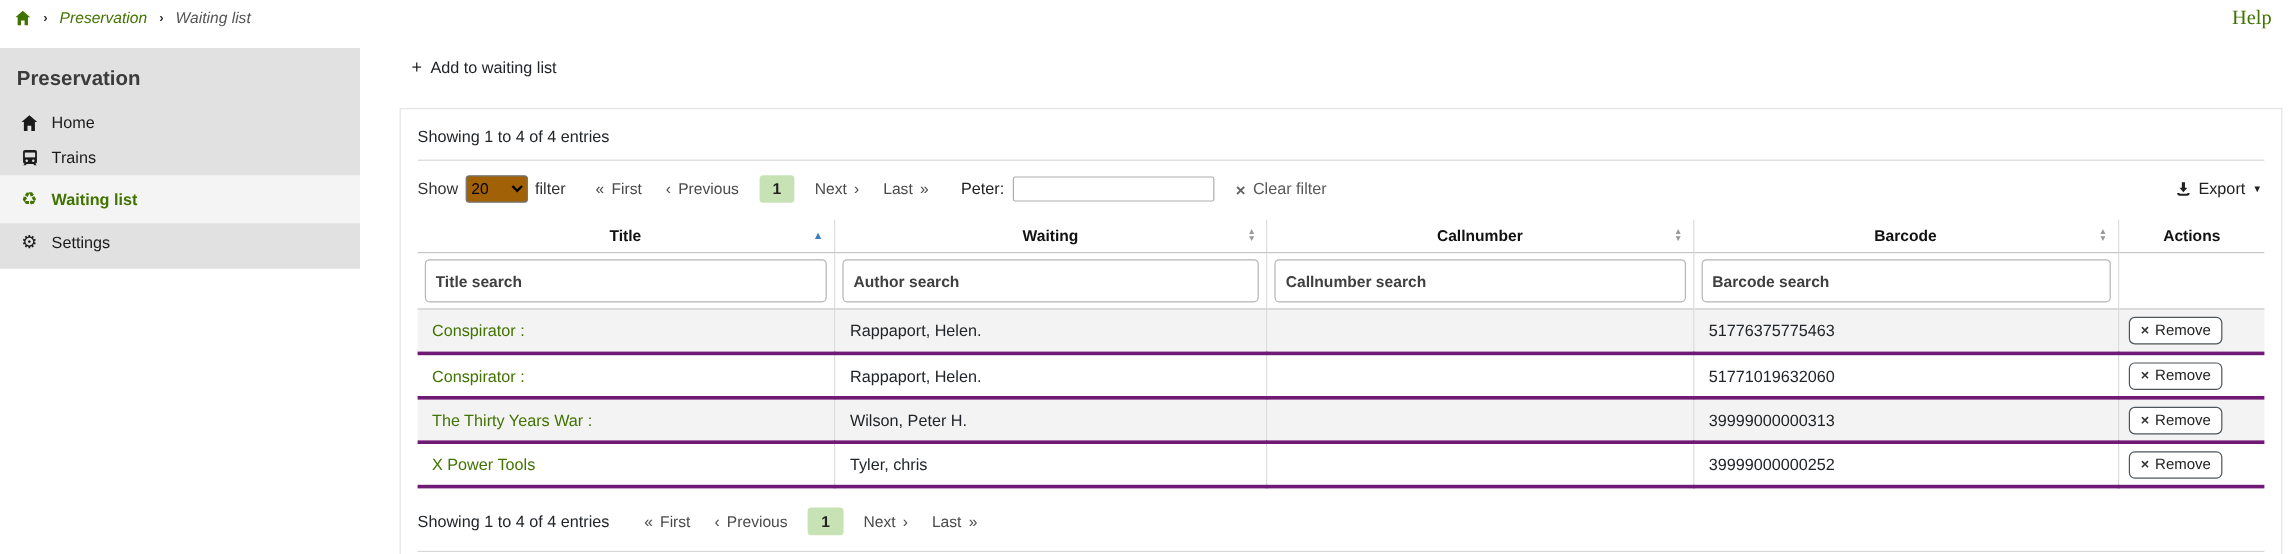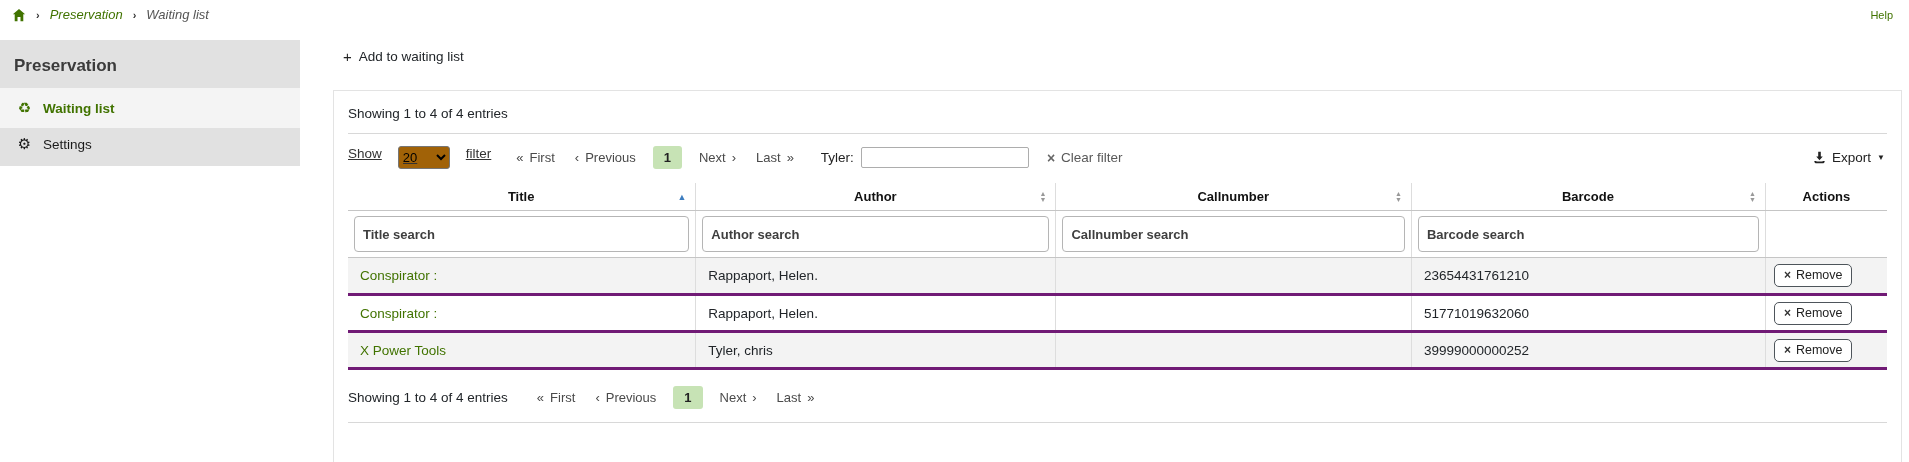--- a/index.html
+++ b/index.html
@@ -7,21 +7,21 @@
     font-family:"Liberation Sans","DejaVu Sans",sans-serif; }
   a { text-decoration:none; }
 
   
   .topbar { height:27px; display:flex; align-items:center; justify-content:space-between; padding:2px 16px 0 12px; }
   .breadcrumb { display:flex; align-items:center; gap:10px; font-size:13px; font-style:italic; }
   .crumb-home svg { display:block; }
   .crumb-sep { font-style:normal; font-weight:700; color:#333; font-size:11px; }
   .crumb-link { color:#417300; cursor:pointer; }
   .crumb-current { color:#555; }
-  .help-link { color:#417300; font-size:11px; cursor:pointer; }
+  .help-link { color:#417300; font-size:17px; cursor:pointer;font-family:Liberation Serif, serif; }
 
   
   .layout { display:flex; align-items:flex-start; }
 
   
   .sidebar { width:300px; flex-shrink:0; background:#e1e1e1; margin-top:13px; padding-bottom:6px; }
   .sidebar-title { margin:0; padding:16px 14px 12px; font-size:17px; font-weight:700; color:#3b3b3b; }
   .side-item { display:flex; align-items:center; gap:10px; padding:7px 14px 7px 16px; font-size:13.5px; color:#1a1a1a; cursor:pointer; }
   .side-item .s-icon { width:17px; text-align:center; display:inline-flex; justify-content:center; }
   .side-item.active { background:#f4f4f4; padding-top:11px; padding-bottom:11px; color:#417300; font-weight:700; }
@@ -33,21 +33,21 @@
   .toolbar-btn { display:flex; width:max-content; align-items:center; gap:7px; padding:8px 6px 18px 10px;
     color:#212529; font-size:13.5px; cursor:pointer; }
   .plus-ico { font-size:15px; color:#222; }
 
   .panel { margin-top:7px; background:#fff; border:1px solid #e3e3e3; padding:13px 14px 60px; }
   .dt-info { font-size:13.5px; color:#212529; padding:2px 0 12px; }
   .divider { border-top:1px solid #d8d8d8; height:0; }
 
   
   .controls { display:flex; align-items:center; margin:12px 0 14px; font-size:13.5px; color:#333; }
-  .show-wrap { display:flex; gap:16px;text-decoration:underline; }
+  .show-wrap { display:flex; align-items:center; gap:6px; }
   .page-size { height:23px; width:52px; font-size:13px; border:1px solid #767676; border-radius:3px; background:#a16207; font-family:inherit; }
   .pager { display:flex; align-items:center; gap:2px; margin-left:16px; }
   .pager-btn { display:flex; align-items:center; gap:6px; padding:4px 9px; font-size:13px; color:#4a4a4a; cursor:pointer; }
   .pg-ico { font-size:13px; color:#4a4a4a; }
   .page-current { background:#c7e3b5; border-radius:3px; padding:4px 11px; font-size:13px; font-weight:700; color:#222; margin:0 6px; }
   .search-label { margin-left:18px; margin-right:7px; color:#222; }
   .global-search { width:168px; height:21px; border:1px solid #adadad; border-radius:2px; font-family:inherit; font-size:13px; padding:0 5px; }
   .clear-filter { display:flex; align-items:center; gap:6px; margin-left:18px; color:#595959; font-size:13.5px; cursor:pointer; }
   .x-ico { color:#666; font-weight:700; font-size:14px; line-height:1; }
   .export-btn { margin-left:auto; display:flex; align-items:center; gap:6px; color:#222; font-size:13.5px; cursor:pointer; padding-right:2px; }
@@ -95,20 +95,39 @@
     <span class="crumb-current">Waiting list</span>
   </div>
   <a class="help-link">Help</a>
 </div>
 
 <div class="layout">
 
   <aside class="sidebar">
     <h2 class="sidebar-title">Preservation</h2>
     <nav>
+      <div class="side-item">
+        <span class="s-icon">
+          <svg width="15" height="15" viewBox="0 0 16 16">
+              <path fill="#1a1a1a" d="M8 1l7 6.2h-2.1V15H9.7v-4.6H6.3V15H3.1V7.2H1z"></path>
+            </svg>
+        </span>
+        <span>Home</span>
+      </div>
+      <div class="side-item">
+        <span class="s-icon">
+          <svg width="14" height="15" viewBox="0 0 16 16">
+            <path fill="#1a1a1a" d="M3.3.5h9.4c1.1 0 1.9.8 1.9 1.9v9.4c0 1-.7 1.7-1.6 1.9l1.5 1.5h-2.3L11 14H5l-1.2 1.2H1.5L3 13.7c-.9-.2-1.6-.9-1.6-1.9V2.4C1.4 1.3 2.2.5 3.3.5z"></path>
+            <rect x="3.1" y="3" width="9.8" height="4.6" fill="#e1e1e1"></rect>
+            <circle cx="4.9" cy="10.8" r="1.2" fill="#e1e1e1"></circle>
+            <circle cx="11.1" cy="10.8" r="1.2" fill="#e1e1e1"></circle>
+          </svg>
+        </span>
+        <span>Trains</span>
+      </div>
       <div class="side-item active">
         <span class="s-icon glyph-green">♻</span>
         <span>Waiting list</span>
       </div>
       <div class="side-item">
         <span class="s-icon glyph-dark">⚙</span>
         <span>Settings</span>
       </div>
     </nav>
   </aside>
@@ -143,21 +162,21 @@
           <span class="page-current">1</span>
           <span class="pager-btn">
             <span>Next</span>
             <span class="pg-ico">›</span>
           </span>
           <span class="pager-btn">
             <span>Last</span>
             <span class="pg-ico">»</span>
           </span>
         </div>
-        <span class="search-label">Tyler:</span>
+        <span class="search-label">Peter:</span>
         <input class="global-search" value="" style="">
         <span class="clear-filter">
           <span class="x-ico">×</span>
           <span>Clear filter</span>
         </span>
         <div class="export-btn">
           <span>
             <svg width="13" height="13" viewBox="0 0 16 16" fill="#222">
               <path d="M6.4 1h3.2v5.8H12L8 11.4 4 6.8h2.4z"></path>
               <path d="M1.6 12.2c0 1.8 1 2.8 2.7 2.8h7.4c1.7 0 2.7-1 2.7-2.8h-2.3c0 .4-.2.6-.6.6H4.5c-.4 0-.6-.2-.6-.6z"></path>
@@ -176,21 +195,21 @@
             <col style="width:23.0%">
             <col style="width:7.9%">
         </colgroup>
         <thead>
           <tr class="labels">
             <th>
               <span>Title</span>
               <span class="sort asc">▲</span>
             </th>
             <th>
-              <span>Author</span>
+              <span>Waiting</span>
               <span class="sort both">
                   <span>▲</span>
                   <span>▼</span>
                 </span>
             </th>
             <th>
               <span>Callnumber</span>
               <span class="sort both">
                   <span>▲</span>
                   <span>▼</span>
@@ -213,37 +232,47 @@
             <td><input class="col-filter" placeholder="Callnumber search" style=""></td>
             <td><input class="col-filter" placeholder="Barcode search" style=""></td>
             <td></td>
           </tr>
         </thead>
         <tbody>
           <tr>
             <td class="c-title"><a class="title-link">Conspirator :</a></td>
             <td class="c-author">Rappaport, Helen.</td>
             <td class="c-call"></td>
-            <td class="c-barcode">23654431761210</td>
+            <td class="c-barcode">51776375775463</td>
             <td class="c-actions"><button class="remove-btn">
               <span class="x-ico">×</span>
               <span>Remove</span>
                 </button></td>
           </tr>
           <tr>
             <td class="c-title"><a class="title-link">Conspirator :</a></td>
             <td class="c-author">Rappaport, Helen.</td>
             <td class="c-call"></td>
             <td class="c-barcode">51771019632060</td>
             <td class="c-actions"><button class="remove-btn">
               <span class="x-ico">×</span>
               <span>Remove</span>
                 </button></td>
           </tr>
           <tr>
+            <td class="c-title"><a class="title-link">The Thirty Years War :</a></td>
+            <td class="c-author">Wilson, Peter H.</td>
+            <td class="c-call"></td>
+            <td class="c-barcode">39999000000313</td>
+            <td class="c-actions"><button class="remove-btn">
+              <span class="x-ico">×</span>
+              <span>Remove</span>
+                </button></td>
+          </tr>
+          <tr>
             <td class="c-title"><a class="title-link">X Power Tools</a></td>
             <td class="c-author">Tyler, chris</td>
             <td class="c-call"></td>
             <td class="c-barcode">39999000000252</td>
             <td class="c-actions"><button class="remove-btn">
               <span class="x-ico">×</span>
               <span>Remove</span>
                 </button></td>
           </tr>
         </tbody>

